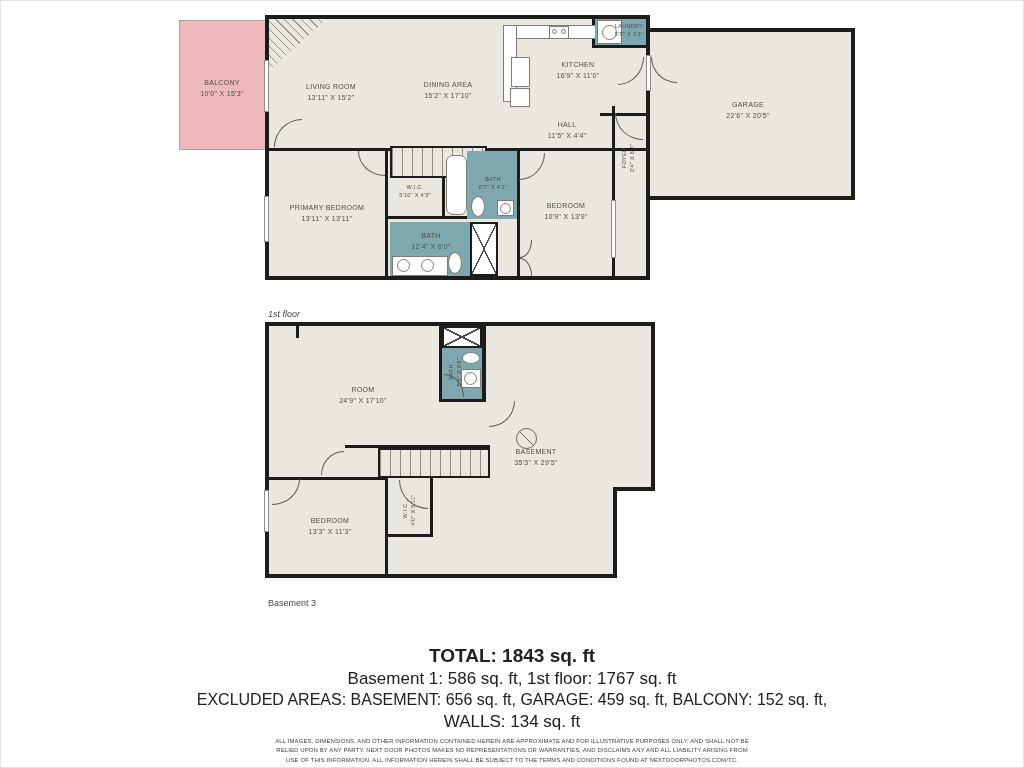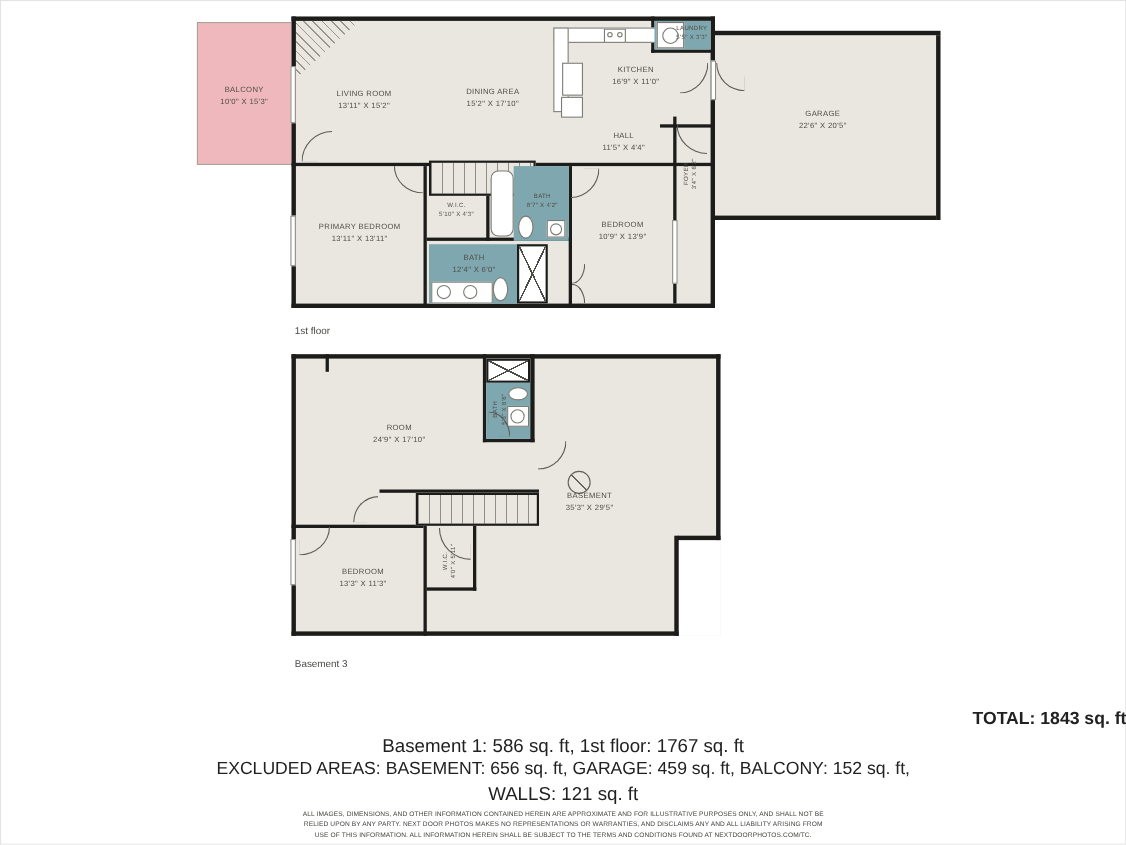--- a/index.html
+++ b/index.html
@@ -31,21 +31,21 @@
   .arc-br{border-bottom:1px solid #5c5c55;border-right:1px solid #5c5c55;border-bottom-right-radius:100%;}
   .rlabel{position:absolute;transform:translate(-50%,-50%);text-align:center;color:#4f4d46;
           font-size:7px;letter-spacing:.3px;line-height:1.5;white-space:nowrap;}
   .rlabel.small{font-size:5.5px;line-height:1.45;}
   .rlabel.vert{transform:translate(-50%,-50%) rotate(-90deg);}
   .rname{font-weight:400;}
   .esym{position:absolute;width:19px;height:19px;border:1px solid #63635c;border-radius:50%;
         background-image:linear-gradient(to top right,transparent calc(50% - 3.5px),transparent calc(50% - .6px),#63635c calc(50% - .6px),#63635c calc(50% + .6px),transparent calc(50% + .6px));}
   .floorcap{position:absolute;font-size:9px;color:#4a4a46;}
   .summary{position:absolute;left:0;width:1024px;text-align:center;color:#212121;}
-  .total{top:645px;font-size:16px;font-weight:700;text-align:right;}
+  .total{top:645px;font-size:19px;font-weight:700;}
   .sline2{top:669px;font-size:17px;}
   .sline3{top:691px;font-size:16px;}
   .sline4{top:712px;font-size:17px;}
   .disclaimer{position:absolute;top:737px;left:272px;width:480px;text-align:center;
               font-size:6px;line-height:1.55;color:#45453f;letter-spacing:.1px;}
 </style>
 </head>
 <body>
 
 <div class="frame"></div>
@@ -162,21 +162,21 @@
 </div>
 <div class="rlabel" style="left:431px;top:241px;">
   <div class="rname">BATH</div>
   <div class="rdim">12'4" X 6'0"</div>
 </div>
 <div class="rlabel" style="left:566px;top:211px;">
   <div class="rname">BEDROOM</div>
   <div class="rdim">10'9" X 13'9"</div>
 </div>
 
-<div class="floorcap" style="left:268px;top:296px;">1st floor</div>
+<div class="floorcap" style="left:268px;top:309px;font-style:italic;">1st floor</div>
 
 <div class="fill" style="left:265px;top:322px;width:390px;height:256px;"></div>
 <div style="position:absolute;left:617px;top:491px;width:38px;height:87px;background:#ffffff;"></div>
 
 <div class="wall" style="left:265px;top:322px;width:390px;height:4px;"></div>
 <div class="wall" style="left:265px;top:322px;width:4px;height:256px;"></div>
 <div class="wall" style="left:265px;top:574px;width:352px;height:4px;"></div>
 <div class="wall" style="left:651px;top:322px;width:4px;height:169px;"></div>
 <div class="wall" style="left:616px;top:487px;width:39px;height:4px;"></div>
 <div class="wall" style="left:613px;top:487px;width:4px;height:91px;"></div>
@@ -229,18 +229,18 @@
 <div class="rlabel small vert" style="left:410px;top:510px;">
   <div class="rname">W.I.C.</div>
   <div class="rdim">4'0" X 5'11"</div>
 </div>
 
 <div class="floorcap" style="left:268px;top:598px;">Basement 3</div>
 
 <div class="summary total">TOTAL: 1843 sq. ft</div>
 <div class="summary sline2">Basement 1: 586 sq. ft, 1st floor: 1767 sq. ft</div>
 <div class="summary sline3">EXCLUDED AREAS: BASEMENT: 656 sq. ft, GARAGE: 459 sq. ft, BALCONY: 152 sq. ft,</div>
-<div class="summary sline4">WALLS: 121 sq. ft</div>
+<div class="summary sline4">WALLS: 134 sq. ft</div>
 <div class="disclaimer">
   <span>ALL IMAGES, DIMENSIONS, AND OTHER INFORMATION CONTAINED HEREIN ARE APPROXIMATE AND FOR ILLUSTRATIVE PURPOSES ONLY, AND SHALL NOT BE RELIED UPON BY ANY PARTY.</span>
   <span>NEXT DOOR PHOTOS MAKES NO REPRESENTATIONS OR WARRANTIES, AND DISCLAIMS ANY AND ALL LIABILITY ARISING FROM USE OF THIS INFORMATION. ALL INFORMATION HEREIN</span>
   <span>SHALL BE SUBJECT TO THE TERMS AND CONDITIONS FOUND AT NEXTDOORPHOTOS.COM/TC.</span>
 </div>
 
 </body></html>

